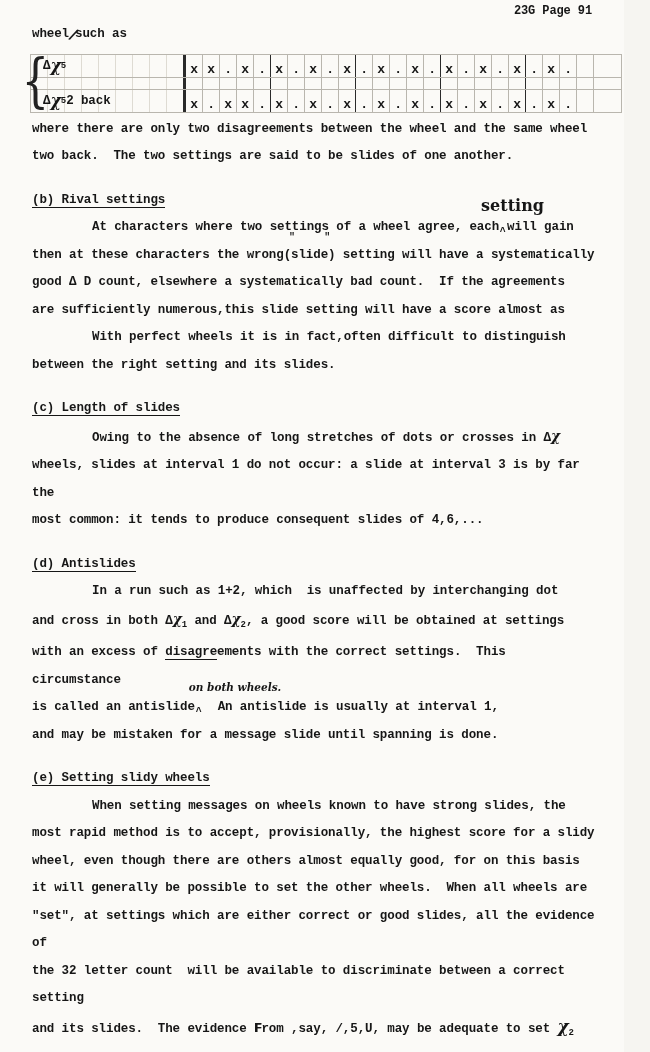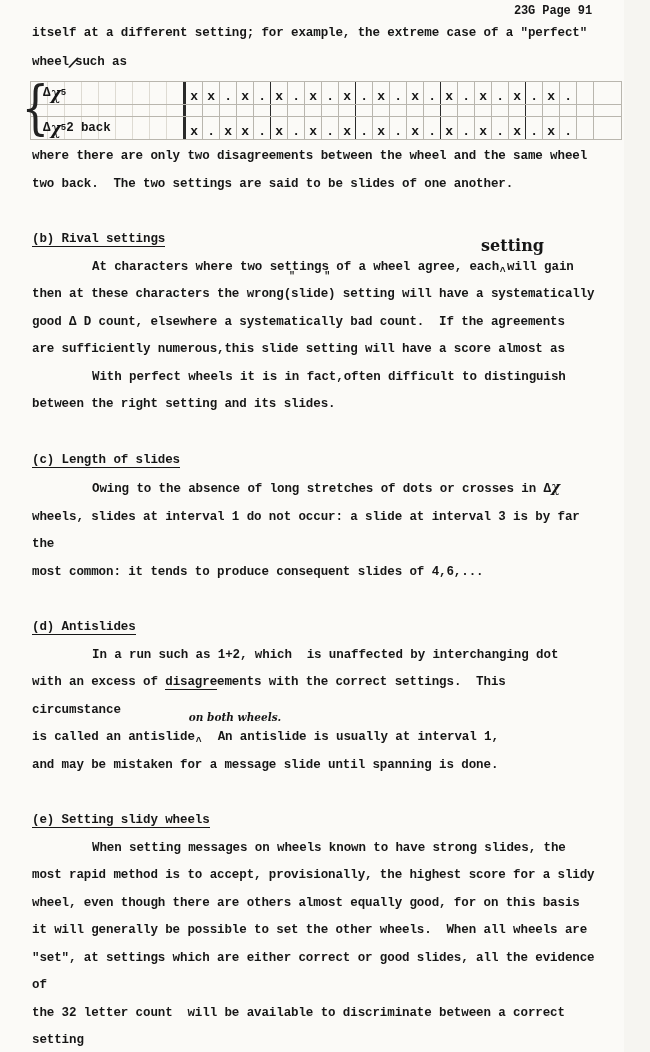--- a/index.html
+++ b/index.html
@@ -12,21 +12,21 @@
     padding:3px 26px 0 32px;
     font-family:"Liberation Mono","DejaVu Sans Mono",monospace;
     font-size:12.5px;
     font-weight:600;
     color:#161616;
     letter-spacing:-0.1px;
   }
   .pagenum{ text-align:right; font-size:12px; line-height:17px; padding-right:6px; }
   .ln{ line-height:27.5px; white-space:pre-wrap; }
   .ind{ margin-left:60px; }
-  .heading{ margin-top:28px; }
+  .heading{ margin-top:16px; }
   .heading .ul{ border-bottom:1.4px solid #161616; padding-bottom:0px; }
   .ulpart{ border-bottom:1.4px solid #161616; }
   .chi{ font-family:"DejaVu Serif",serif; font-style:italic; font-weight:600; font-size:14px; }
   .sb{ font-size:9px; vertical-align:-3px; }
   .overwrite{ font-family:"DejaVu Serif",serif; font-weight:bold; font-size:13px; letter-spacing:0.4px; }
   .boldf{ font-weight:bold; text-shadow:0.6px 0 #161616; }
   
   .ann{ position:relative; display:inline-block; }
   .ann .above{
     position:absolute; left:-18px; top:-13px;
@@ -71,21 +71,20 @@
   .spacer .cell{ height:11px; }
   .spacer .glabel{ height:11px; }
 </style>
 </head>
 <body>
 
 <div class="page">
 
   <div class="pagenum">23G Page 91</div>
 
-  <div class="ln">itself at a different setting; for example, the extreme case of a "perfect"</div>
   <div class="ln"><span>wheel</span><span class="slashmark">/</span><span>such as</span></div>
 
   <div class="grid-wrap">
     <span class="brace">{</span>
     <div class="grid">
       <div class="grow">
         <div class="glabel">
             <span>Δ</span>
             <span class="chi">χ</span>
             <span class="sb">5</span>
@@ -197,20 +196,21 @@
   <div class="ln ind">With perfect wheels it is in fact,often difficult to distinguish</div>
   <div class="ln">between the right setting and its slides.</div>
 
   <div class="ln heading"><span class="ul">(c) Length of slides</span></div>
   <div class="ln ind"><span>Owing to the absence of long stretches of dots or crosses in Δ</span><span class="chi">χ</span></div>
   <div class="ln">wheels, slides at interval 1 do not occur: a slide at interval 3 is by far the</div>
   <div class="ln">most common: it tends to produce consequent slides of 4,6,...</div>
 
   <div class="ln heading"><span class="ul">(d) Antislides</span></div>
   <div class="ln ind">In a run such as 1+2, which  is unaffected by interchanging dot</div>
+  <div class="ln"><span>and cross in both Δ</span><span class="chi">χ</span><span class="sb">1</span><span> and Δ</span><span class="chi">χ</span><span class="sb">2</span><span>, a good score will be obtained at settings</span></div>
   <div class="ln"><span>with an excess of </span><span class="ulpart">disagre</span><span>ements with the correct settings.  This circumstance</span></div>
   <div class="ln"><span>is called an antislide</span><span class="ann annwide"><span class="above">on both wheels.</span><span class="caretmark">^</span></span><span>  An antislide is usually at interval 1,</span></div>
   <div class="ln">and may be mistaken for a message slide until spanning is done.</div>
 
   <div class="ln heading"><span class="ul">(e) Setting slidy wheels</span></div>
   <div class="ln ind">When setting messages on wheels known to have strong slides, the</div>
   <div class="ln">most rapid method is to accept, provisionally, the highest score for a slidy</div>
   <div class="ln">wheel, even though there are others almost equally good, for on this basis</div>
   <div class="ln">it will generally be possible to set the other wheels.  When all wheels are</div>
   <div class="ln">"set", at settings which are either correct or good slides, all the evidence of</div>

